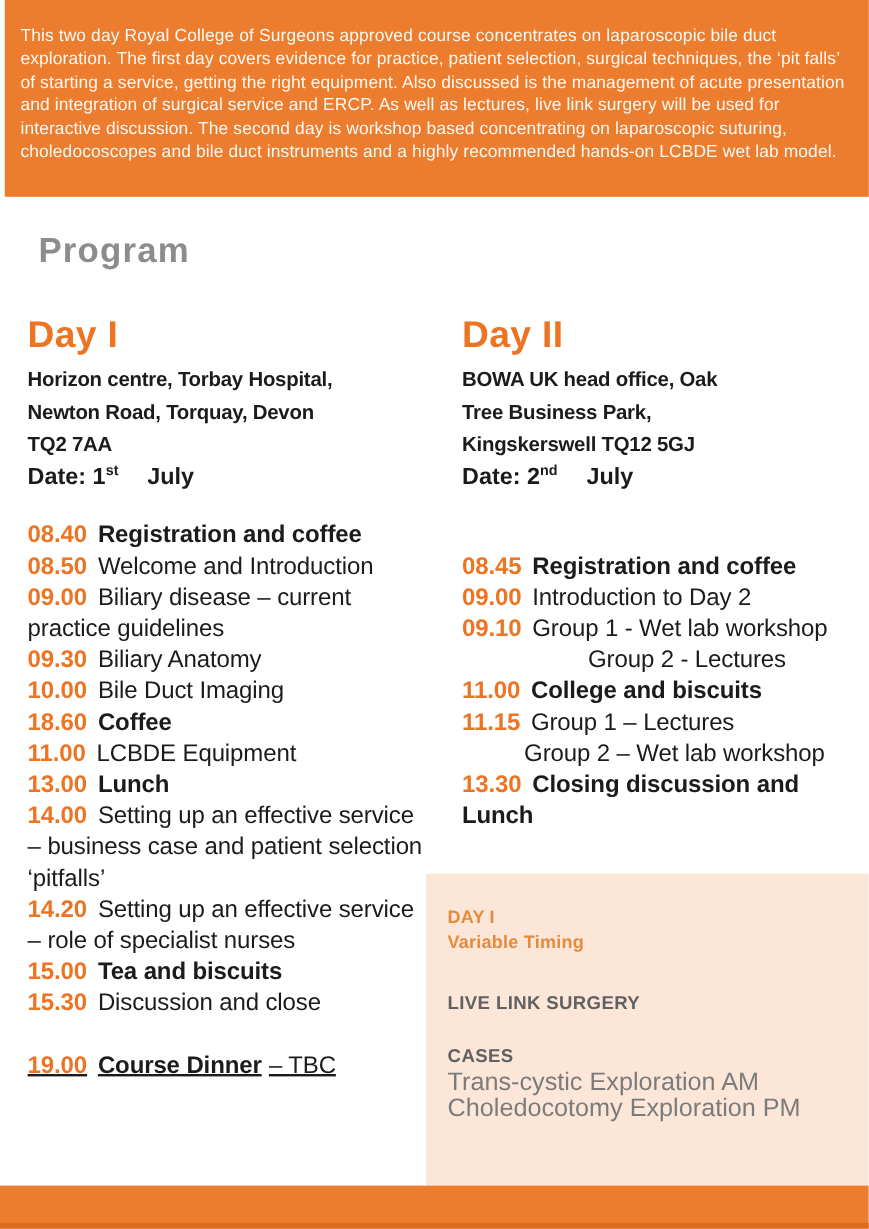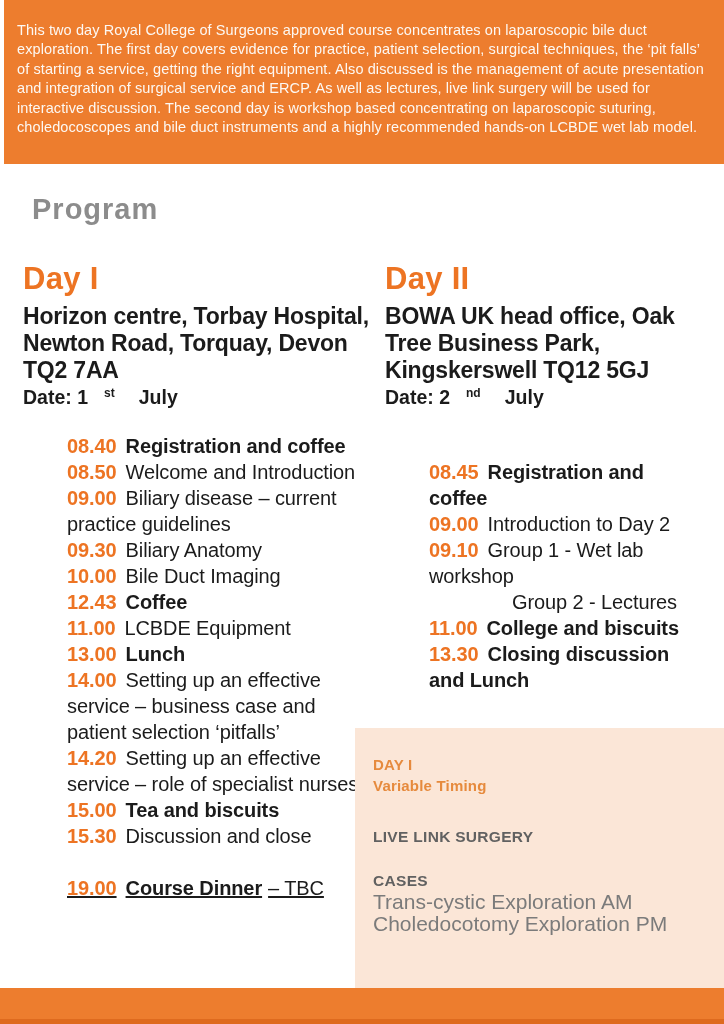--- a/index.html
+++ b/index.html
@@ -40,30 +40,30 @@
   
   .col{position:absolute;top:262px;}
   .col-day1{left:23px;width:336px;}
   .col-day2{left:385px;width:312px;}
 
   .day-heading{
     font-size:31px;font-weight:bold;color:var(--orange-text);
     line-height:34px;margin-bottom:7px;letter-spacing:0.3px;
   }
   .venue-line{
-    font-size:23px;font-weight:bold;color:var(--ink);
+    font-size:17px;font-weight:bold;color:var(--ink);
     line-height:27px;letter-spacing:-0.2px;white-space:nowrap;
   }
   .date-line{
     font-size:19.5px;font-weight:bold;color:var(--ink);line-height:27px;
   }
-  .date-line sup{font-size:12px;line-height:0;margin-left:16px;}
+  .date-line sup{font-size:12px;line-height:0;}
   .date-month{margin-left:24px;}
 
-  .schedule{margin-top:22px;margin-left:44px;}
+  .schedule{margin-top:22px;}
   .col-day2 .schedule{margin-top:48px;}
   .sched-row{
     font-size:20px;line-height:26px;color:var(--ink);letter-spacing:-0.1px;
   }
   .sched-row .time{color:var(--orange-text);font-weight:bold;margin-right:9px;}
   .sched-row.bold-desc .desc{font-weight:bold;}
   .sched-row .suffix{font-weight:normal;margin-left:6px;}
   .sched-row.gap-before{margin-top:26px;text-decoration:underline;}
   .sched-row .cont{display:block;text-align:center;}
 
@@ -111,21 +111,21 @@
         <div class="sched-row bold-desc"><span class="time">08.40</span><span class="desc">Registration and coffee</span></div>
 
         <div class="sched-row"><span class="time">08.50</span><span class="desc">Welcome and Introduction</span></div>
 
         <div class="sched-row"><span class="time">09.00</span><span class="desc">Biliary disease – current practice guidelines</span></div>
 
         <div class="sched-row"><span class="time">09.30</span><span class="desc">Biliary Anatomy</span></div>
 
         <div class="sched-row"><span class="time">10.00</span><span class="desc">Bile Duct Imaging</span></div>
 
-        <div class="sched-row bold-desc"><span class="time">12.43</span><span class="desc">Coffee</span></div>
+        <div class="sched-row bold-desc"><span class="time">18.60</span><span class="desc">Coffee</span></div>
 
         <div class="sched-row"><span class="time">11.00</span><span class="desc">LCBDE Equipment</span></div>
 
         <div class="sched-row bold-desc"><span class="time">13.00</span><span class="desc">Lunch</span></div>
 
         <div class="sched-row"><span class="time">14.00</span><span class="desc">Setting up an effective service – business case and patient selection ‘pitfalls’</span></div>
 
         <div class="sched-row"><span class="time">14.20</span><span class="desc">Setting up an effective service – role of specialist nurses</span></div>
 
         <div class="sched-row bold-desc"><span class="time">15.00</span><span class="desc">Tea and biscuits</span></div>
@@ -147,20 +147,21 @@
     <div class="schedule">
 
         <div class="sched-row bold-desc"><span class="time">08.45</span><span class="desc">Registration and coffee</span></div>
 
         <div class="sched-row"><span class="time">09.00</span><span class="desc">Introduction to Day 2</span></div>
 
         <div class="sched-row"><span class="time">09.10</span><span class="desc">Group 1 - Wet lab workshop</span><span class="cont" style="padding-left: 63px;">Group 2 - Lectures</span></div>
 
         <div class="sched-row bold-desc"><span class="time">11.00</span><span class="desc">College and biscuits</span></div>
 
+        <div class="sched-row"><span class="time">11.15</span><span class="desc">Group 1 – Lectures</span><span class="cont" style="padding-left: 42px;">Group 2 – Wet lab workshop</span></div>
 
         <div class="sched-row bold-desc"><span class="time">13.30</span><span class="desc">Closing discussion and Lunch</span></div>
       </div>
   </div>
 
   <div class="info-box">
     <div class="box-orange">DAY I</div>
     <div class="box-orange">Variable Timing</div>
     <div class="spacer-lg"></div>
     <div class="box-gray-bold">LIVE LINK SURGERY</div>

